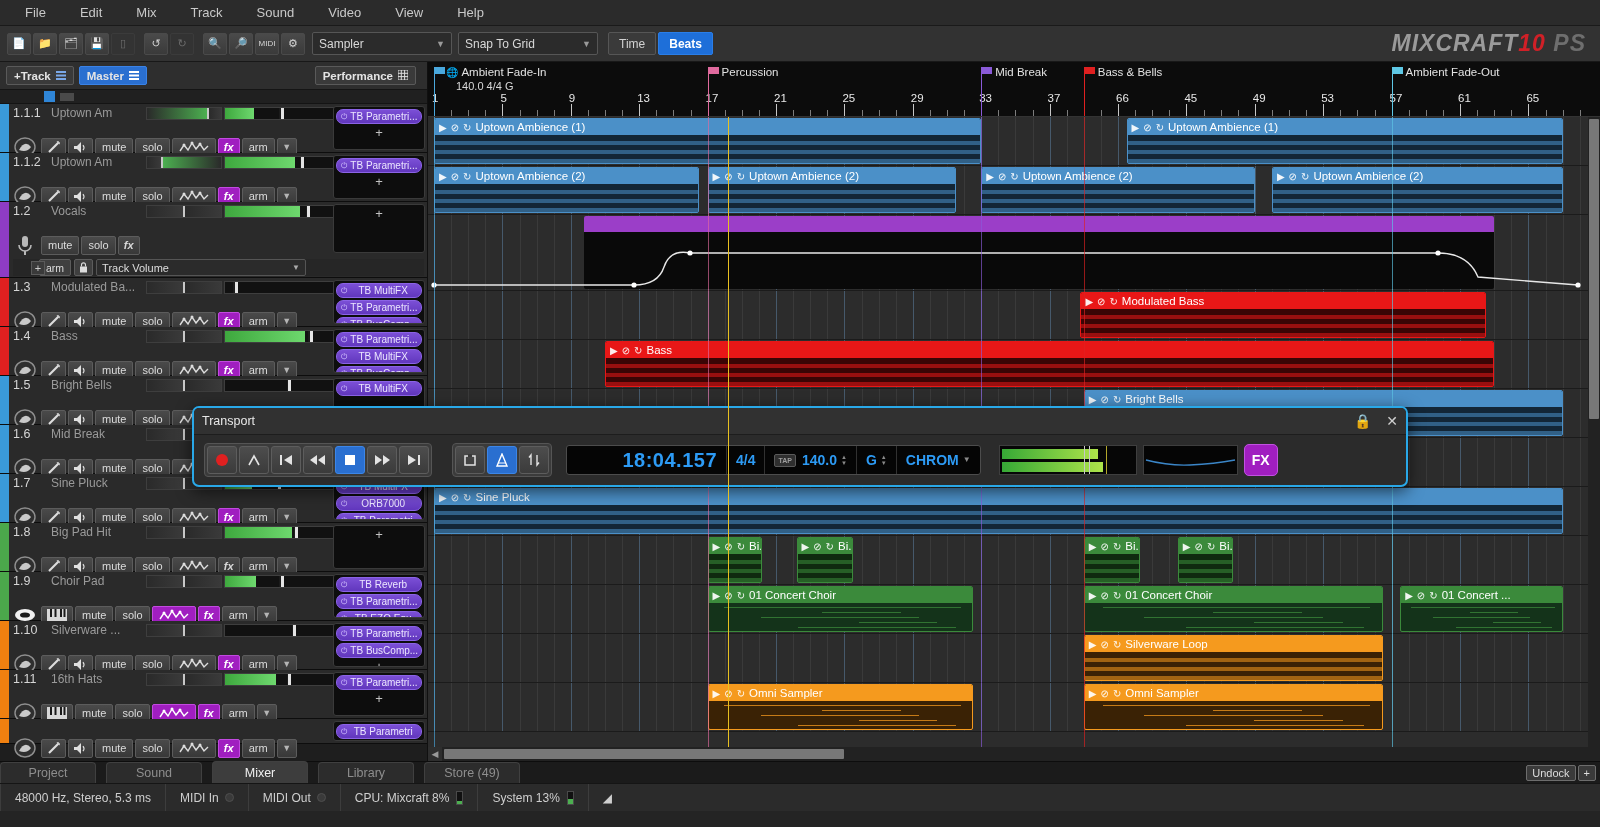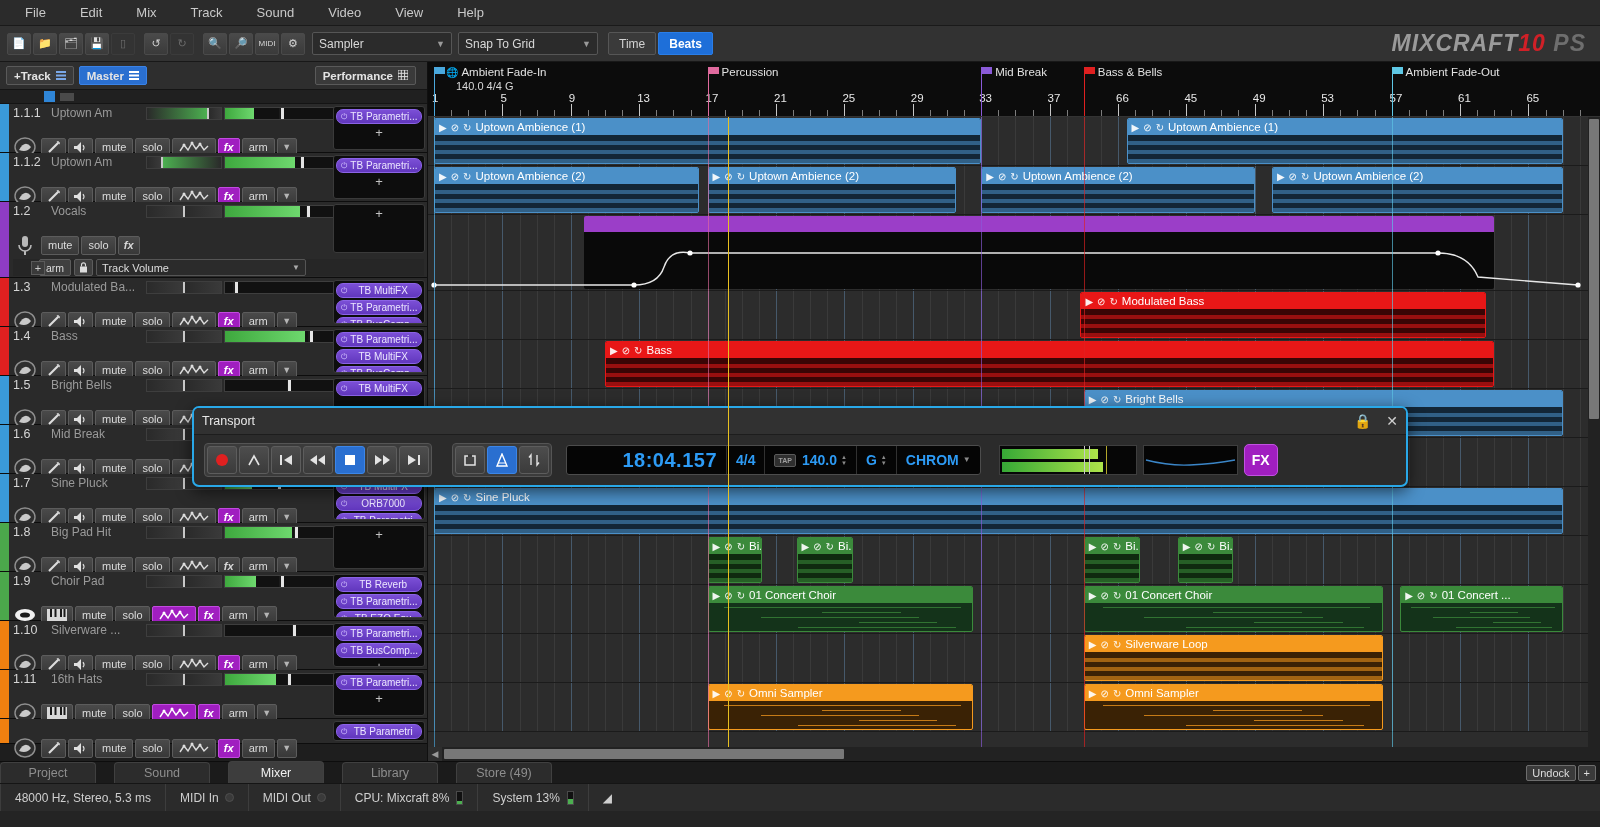--- a/index.html
+++ b/index.html
@@ -234,21 +234,21 @@
            border-radius: 5px; color: #fff; font-weight: bold; font-size: 14px;
            display: flex; align-items: center; justify-content: center; }
 
   
   .bottom-tabs { height: 22px; background: #1b1b1b; display: flex; align-items: flex-end;
                  border-top: 1px solid #0d0d0d; position: relative; }
   .btab { height: 21px; min-width: 96px; padding: 0 14px; background: #2c2c2c;
           border: 1px solid #404040; border-bottom: none;
           border-radius: 4px 4px 0 0; color: #8e8e8e; font-size: 12.5px;
           display: flex; align-items: center; justify-content: center;
-          margin-right: 18px; cursor: default; }
+          margin-right: 10px; cursor: default; }
   .btab.on { background: #3d3d3d; color: #f0f0f0; height: 22px; }
   .undock { position: absolute; right: 4px; bottom: 2px; display: flex; gap: 2px; }
   .undock .u { border: 1px solid #6d6d6d; background: #3a3a3a; color: #ddd;
                font-size: 11px; padding: 1px 5px; border-radius: 2px; }
   .statusbar { height: 28px; background: #2b2b2b; display: flex; align-items: center;
                border-top: 1px solid #151515; color: #cfcfcf; font-size: 12px; }
   .statusbar .sec { padding: 0 14px; height: 100%; display: flex; align-items: center;
                     border-right: 1px solid #3d3d3d; }
   .statusbar .sec.first { border-left: none; min-width: 150px; }
   .led { width: 9px; height: 9px; border-radius: 50%; background: #3a3a3a;

